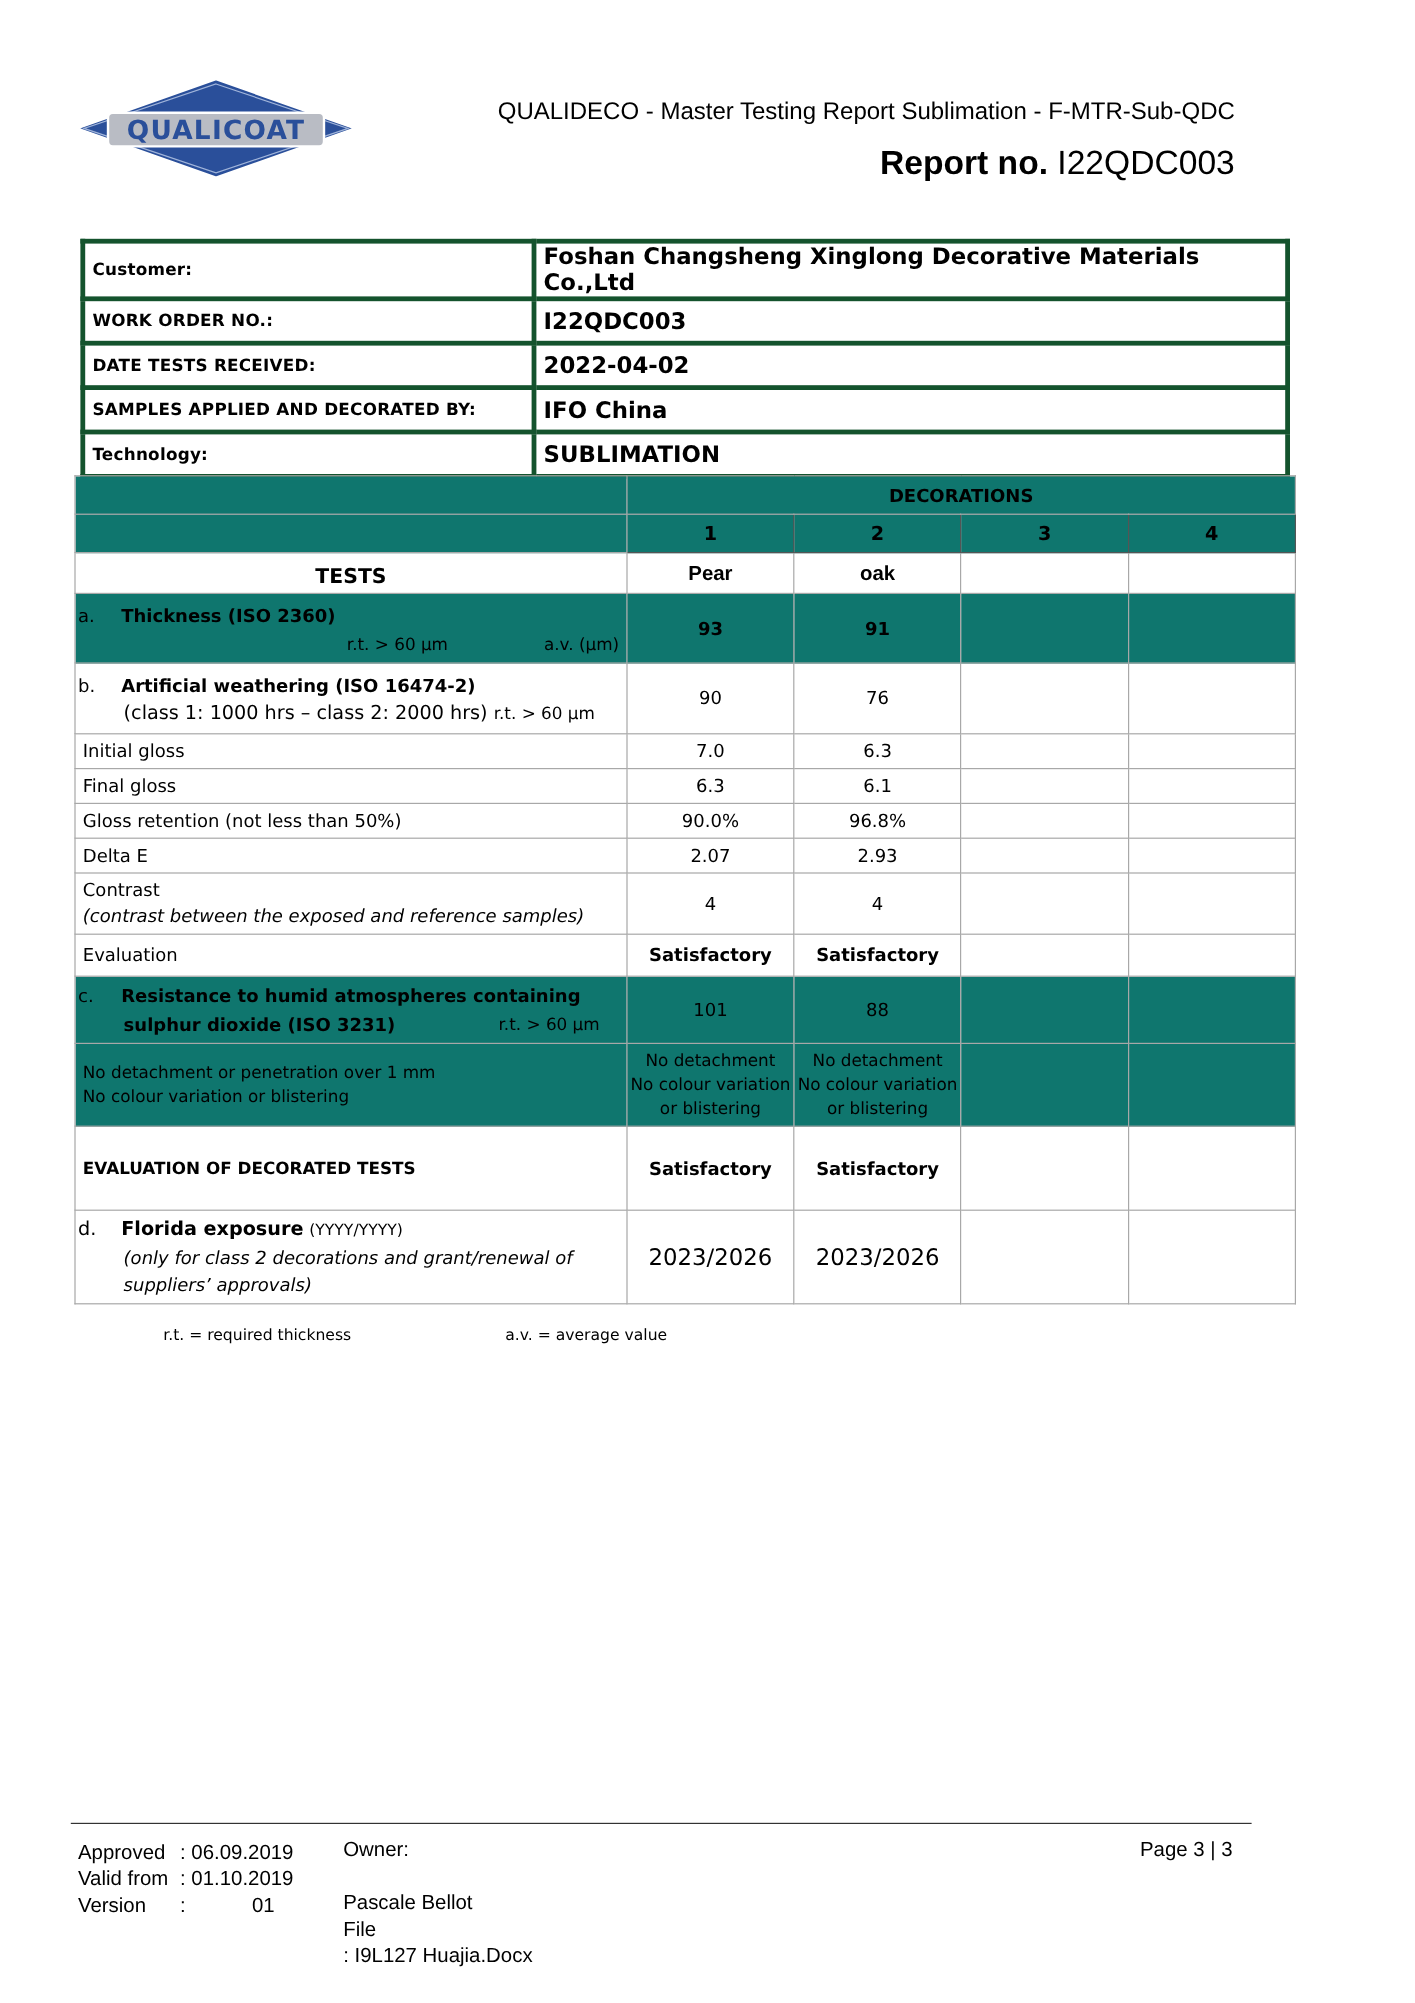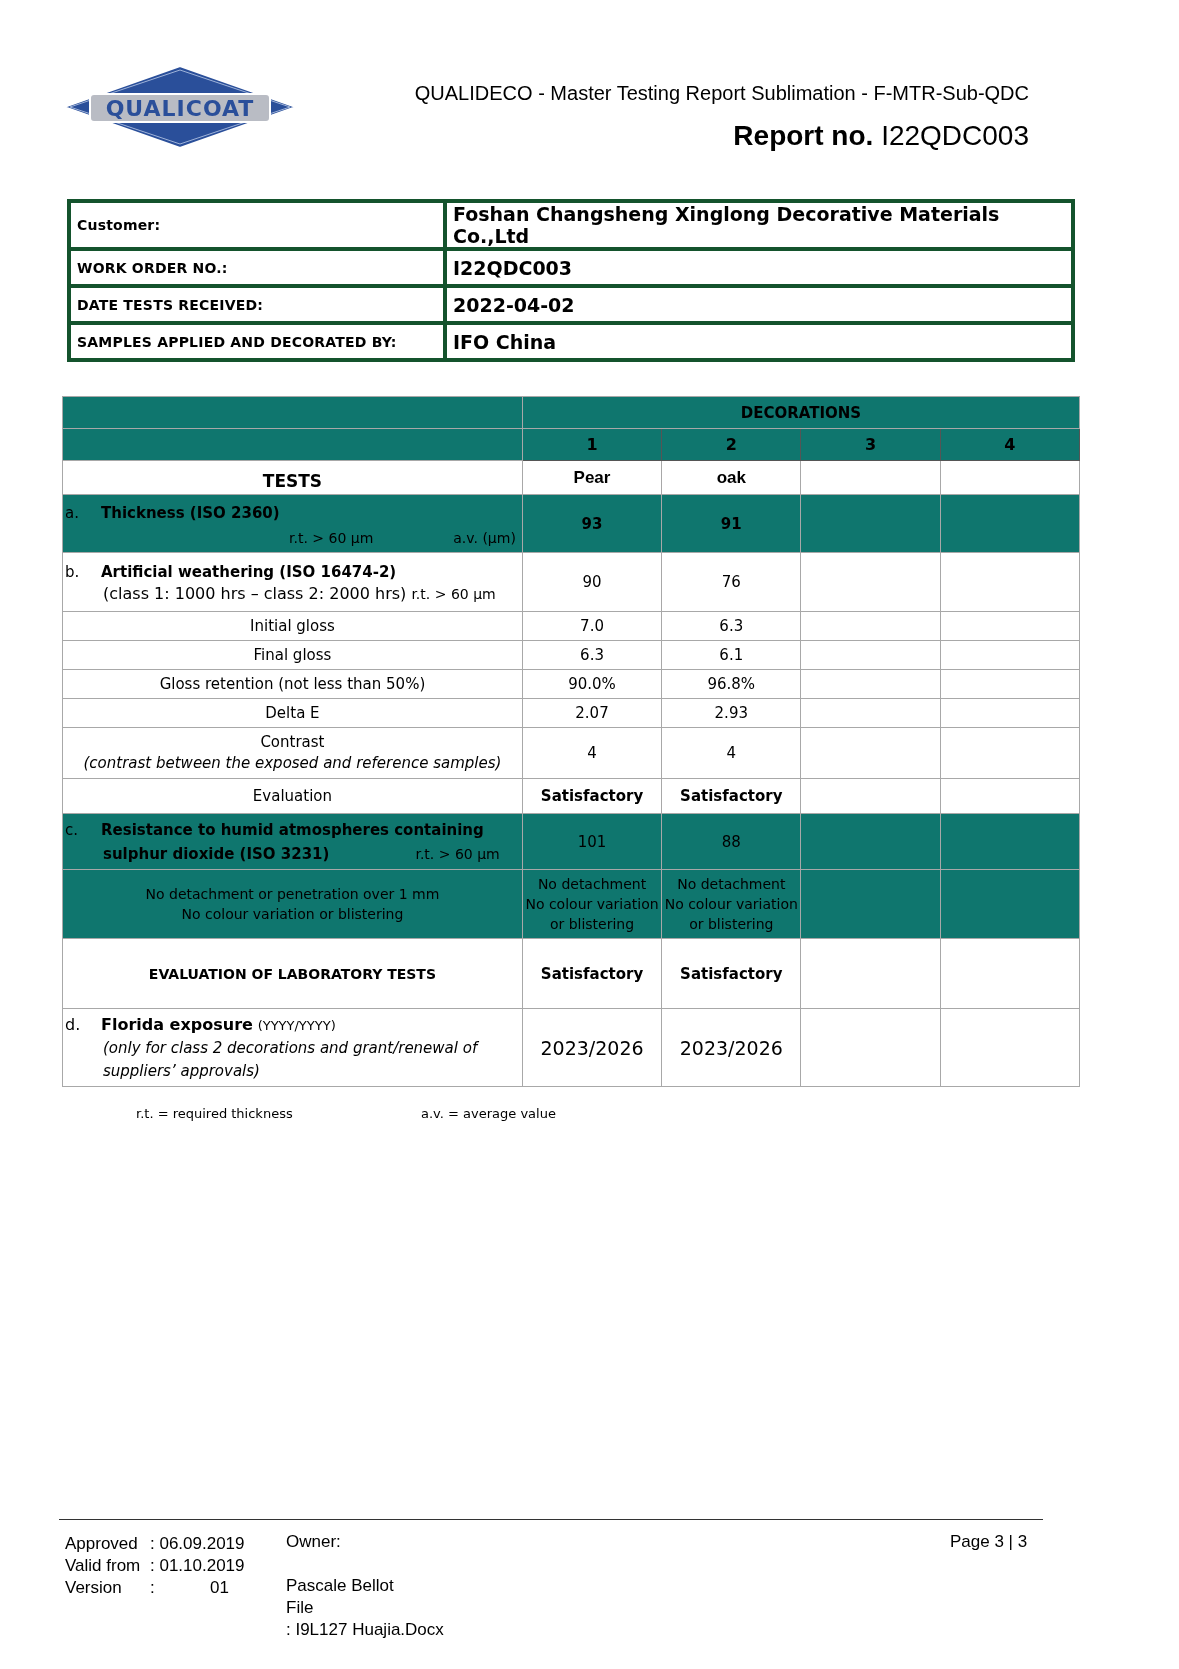--- a/index.html
+++ b/index.html
@@ -21,21 +21,21 @@
   #info-table td.lbl { width:360px; font-weight:bold; font-size:14px; letter-spacing:0.2px; }
   #info-table td.val { font-weight:bold; font-size:19px; }
 
   
   #tests-table { left:62px; top:396px; width:1018px; font-family:"DejaVu Sans", sans-serif; font-size:15px; table-layout:fixed; }
   #tests-table td { border:1px solid #a8a8a8; padding:0 6px; vertical-align:middle; }
   #tests-table col.c0 { width:459px; }
   #tests-table col.cd { width:139px; }
   .shade { background:#0f766e; }
   .center { text-align:center; }
-  .right { text-align:center; }
+  .right { text-align:left; }
   .bold { font-weight:bold; }
   .ital { font-style:italic; }
   .hdr-num td.num { border:1.5px solid #555 !important; font-weight:bold; font-size:16px; text-align:center; }
   .letter { display:inline-block; width:36px; }
   .small { font-size:14px; }
   .tiny { font-size:13px; }
   .big { font-size:19px; }
 
   
   #note-rt { left:136px; top:1106px; font-family:"DejaVu Sans", sans-serif; font-size:13px; }
@@ -81,20 +81,24 @@
     <td class="val">I22QDC003</td>
   </tr>
   <tr>
     <td class="lbl">DATE TESTS RECEIVED:</td>
     <td class="val">2022-04-02</td>
   </tr>
   <tr>
     <td class="lbl">SAMPLES APPLIED AND DECORATED BY:</td>
     <td class="val">IFO China</td>
   </tr>
+  <tr>
+    <td class="lbl">Technology:</td>
+    <td class="val">SUBLIMATION</td>
+  </tr>
 </tbody>
   </table>
 
 <table id="tests-table" class="abs">
   <colgroup>
       <col class="c0">
       <col class="cd">
       <col class="cd">
       <col class="cd">
       <col class="cd">
@@ -219,21 +223,21 @@
     <td class="center small" style="line-height:20px; padding:0 2px">
       <div>No detachment</div>
       <div>No colour variation</div>
       <div>or blistering</div>
     </td>
     <td class="center"></td>
     <td class="center"></td>
   </tr>
 
   <tr style="height:70px">
-    <td class="right bold small">EVALUATION OF LABORATORY TESTS</td>
+    <td class="right bold small">EVALUATION OF DECORATED TESTS</td>
     <td class="center bold">Satisfactory</td>
     <td class="center bold">Satisfactory</td>
     <td class="center"></td>
     <td class="center"></td>
   </tr>
 
   <tr style="height:78px">
     <td style="padding:3px 6px 3px 2px; line-height:23px">
       <div>
         <span class="letter" style="font-size:16px">d.</span><span class="bold" style="font-size:16px">Florida exposure</span>

